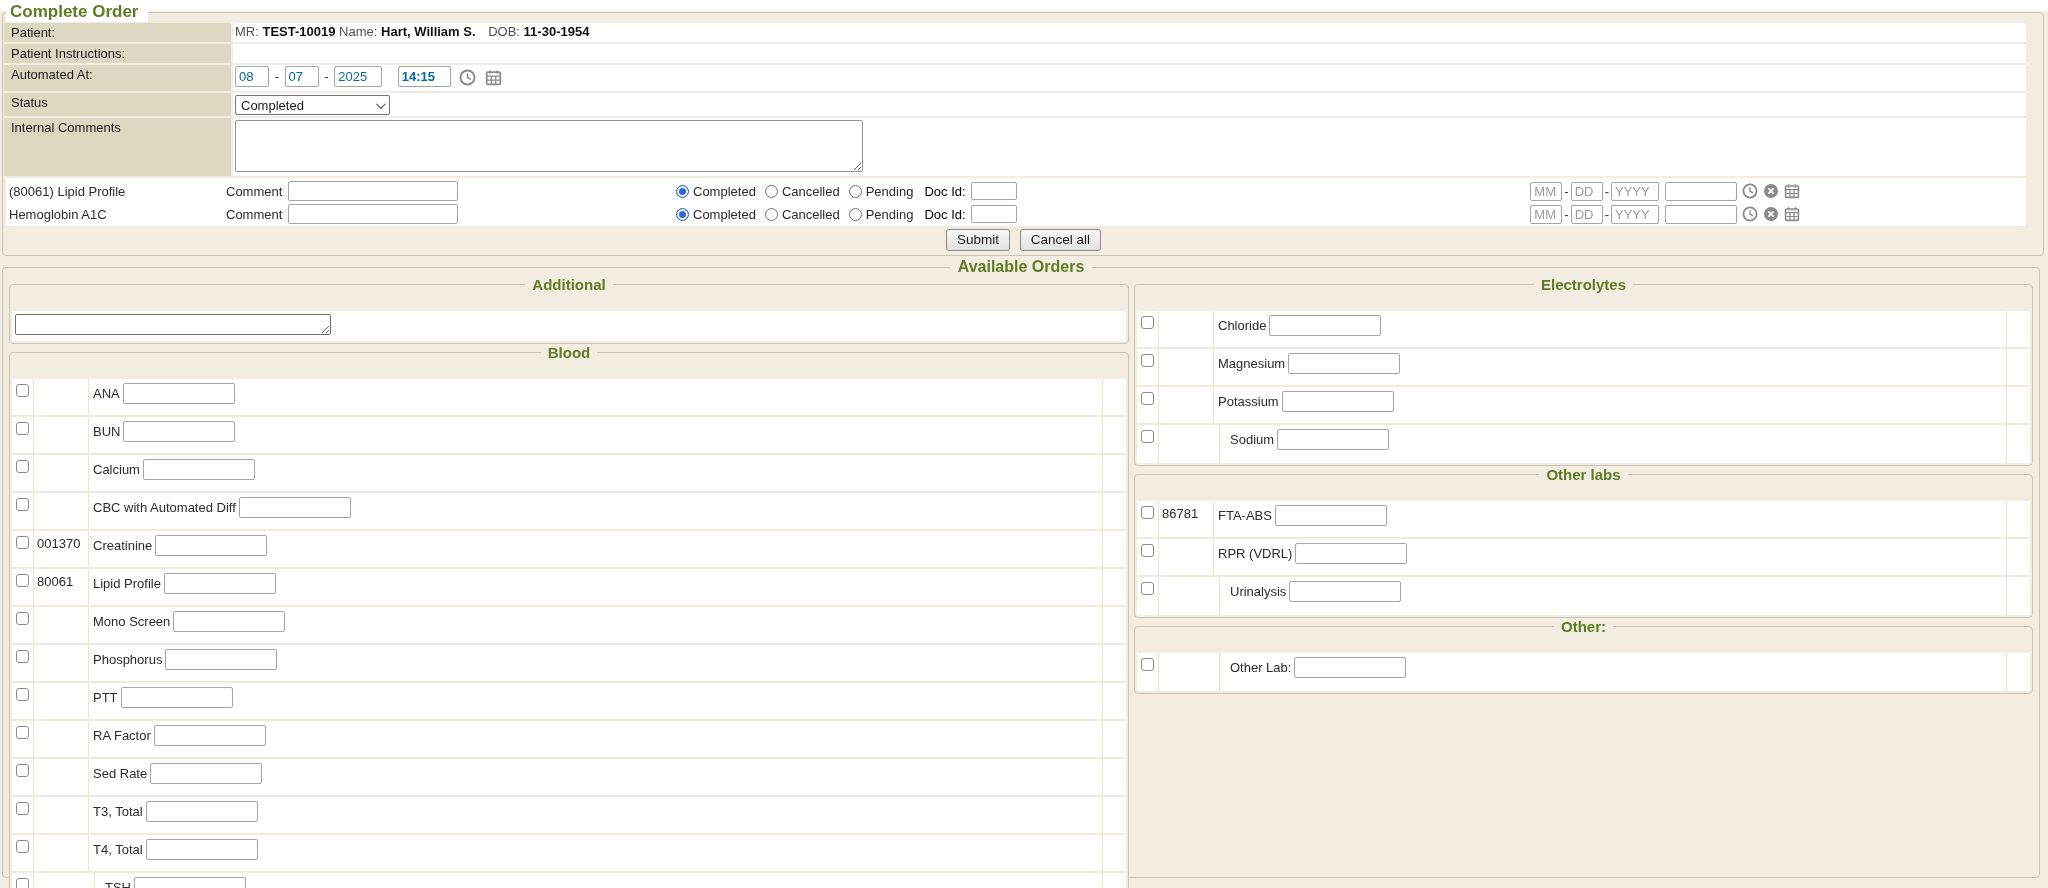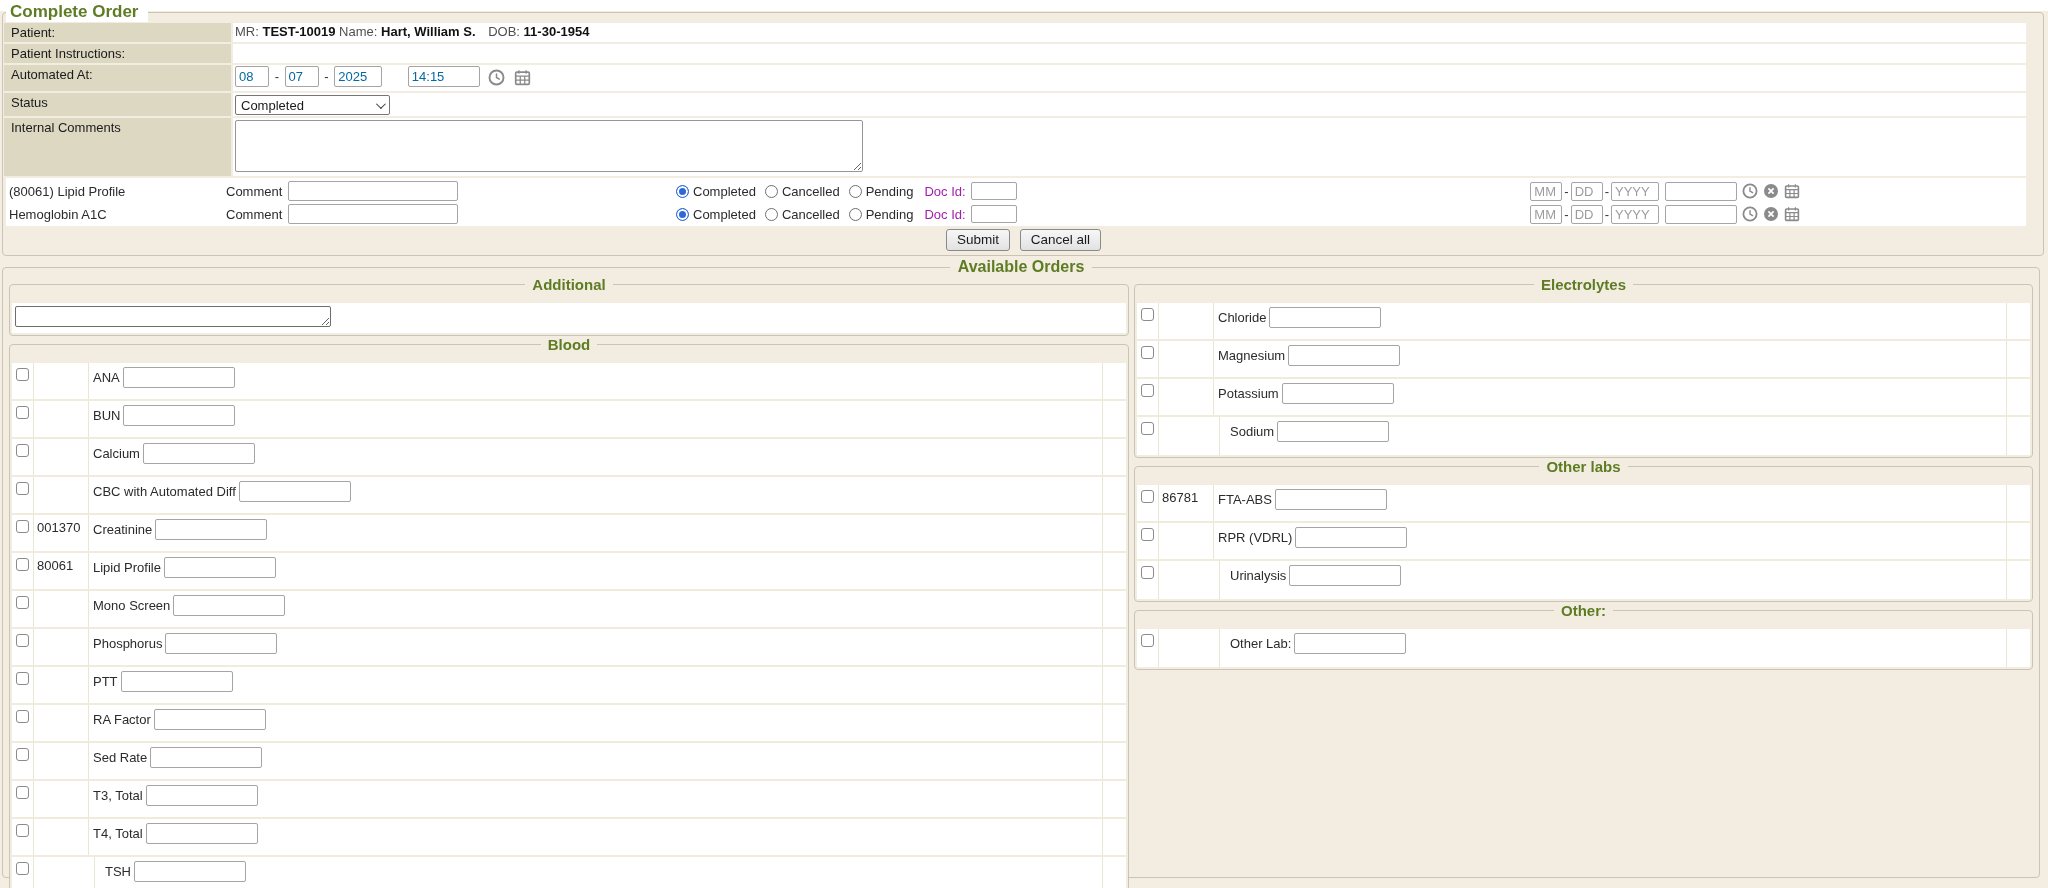--- a/index.html
+++ b/index.html
@@ -32,58 +32,58 @@
 
   .meta-label { color:#4F4F4F; }
   .meta-val { font-weight:bold; color:#111; }
   .gap2 { display:inline-block; width:9px; }
 
   input[type=text] { font-family:"Liberation Sans", sans-serif; font-size:13px; border:1px solid #A5A5A5; border-radius:2px; background:#fff; padding:0 3px; color:#0369a1; }
   input[type=text]::placeholder { color:#9C9C9C; opacity:1; }
 
   .d2 { width:34px; height:21px; }
   .d4 { width:48px; height:21px; }
-  .dtime { width:72px; height:21px; margin-left:22px; }
+  .dtime { width:53px; height:21px; margin-left:12px;font-weight:bold; }
   .dsep { color:#333; padding:0 2px; }
 
   .icon { display:inline-block; vertical-align:middle; margin-left:5px; }
 
   .fake-select { display:inline-flex; align-items:center; justify-content:space-between; width:155px; height:20px; border:1px solid #767676; border-radius:2px; background:#fff; padding:0 6px 0 5px; margin-top:1px; }
   .chev { width:7px; height:7px; border-right:1.6px solid #3a3a3a; border-bottom:1.6px solid #3a3a3a; transform:rotate(45deg) translateY(-2px); }
 
   .ic-textarea { width:628px; height:52px; border:1px solid #969696; border-radius:2px; margin:1px 0 0 0; resize:both; font-family:"Liberation Sans",sans-serif; }
 
   .orow { display:flex; align-items:center; height:22px; margin-top:1px; }
   .oname { width:218px; padding-left:1px; color:#2b2b2b; }
   .oclab { width:62px; color:#2b2b2b; }
   .ocomment { width:170px; height:20px; }
   .sp1 { width:218px; flex-shrink:1; }
   .radio { display:inline-block; width:13px; height:13px; border-radius:50%; border:1px solid #6F6F6F; background:#fff; margin-right:4px; flex-shrink:0; }
   .radio.checked { border:1px solid #2F67D8; background:#2F67D8; box-shadow: inset 0 0 0 2px #fff; }
   .rlab { margin-right:9px; color:#2b2b2b; }
-  .doclab { margin:0 5px 0 2px; color:#a21caf; }
+  .doclab { margin:0 5px 0 2px; color:#000000; }
   .docid { width:46px; height:18px; }
   .dategroup { display:flex; align-items:center; margin-left:auto; margin-right:226px; }
   .dmm, .ddd { width:32px; height:19px; }
   .dyyyy { width:48px; height:19px; }
   .dtime2 { width:72px; height:19px; margin-left:6px; }
 
   .btn { display:inline-block; font-family:"Liberation Sans",sans-serif; font-size:13.5px; color:#1a1a1a; background:linear-gradient(#F7F7F7,#E2E2E2); border:1px solid #8A8A8A; border-radius:3px; height:22px; padding:2px 10px 0 10px; text-align:center; }
   .btnrow { text-align:center; margin:3px 0 1px 0; }
   .btnrow .btn { margin:0 3px; }
 
   
   .fs-available { margin:2px 8px 0 2px; height:620px; padding:0; }
   .fs-available > legend { font-size:16px; margin:0 auto; padding:0 8px; }
   .cols { display:flex; align-items:flex-start; }
   .leftcol { width:1120px; margin-left:6px; flex-shrink:0; }
   .rightcol { flex:1; margin:0 6px 0 5px; }
 
   .sub { padding:2px; background:#F2EDE0; }
-  .sub > legend { font-size:15px; margin:8px auto; padding:0 7px; }
+  .sub > legend { font-size:15px; margin:16px auto; padding:0 7px; }
 
   .addrow { background:#fff; height:30px; padding:3px 0 0 3px; }
   .add-textarea { width:316px; height:21px; border:1px solid #6E6E6E; border-radius:2px; resize:both; font-family:"Liberation Sans",sans-serif; }
 
   .labrow { display:flex; height:38px; background:#fff; border-bottom:2px solid #F0EBDD; }
   .labrow:last-child { border-bottom:none;gap:6px; }
   .c-cb { width:22px; border-right:1px solid #EBE5D6; padding:5px 0 0 4px; flex-shrink:0; }
   .c-code { width:55px; border-right:1px solid #EBE5D6; padding:5px 0 0 3px; color:#2b2b2b; flex-shrink:0; }
   .c-main { flex:1; padding:4px 0 0 4px; display:flex; align-items:flex-start; }
   .c-main .lab-label { padding-top:3px; color:#2b2b2b; white-space:nowrap; }

